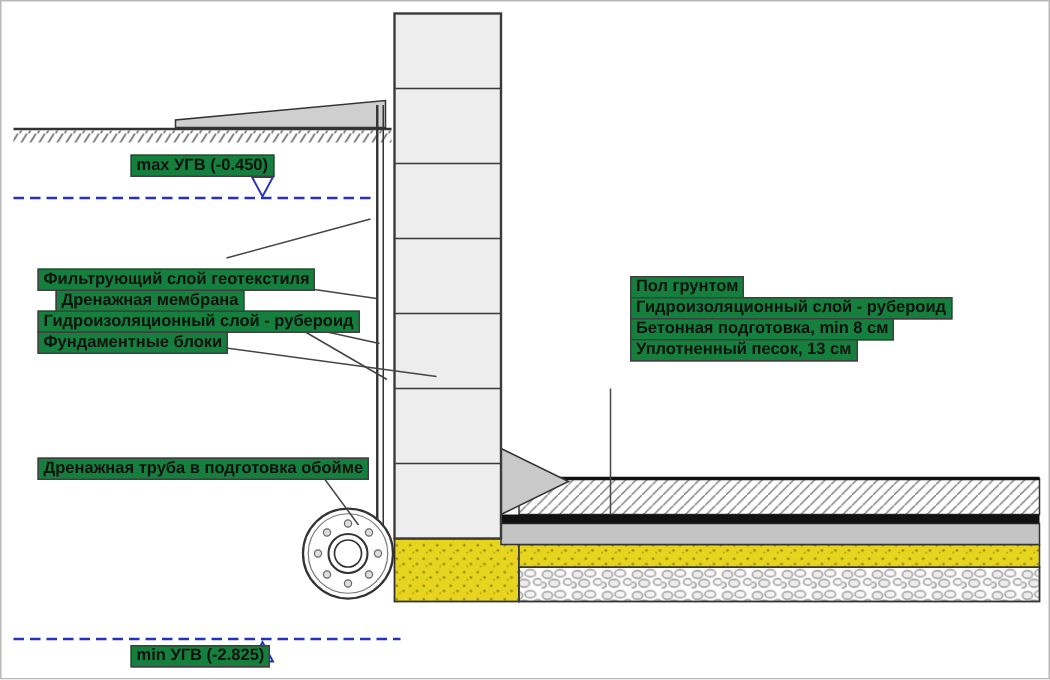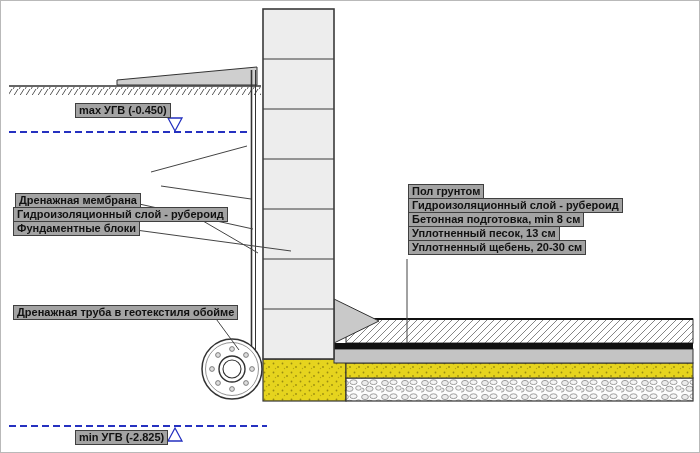--- a/index.html
+++ b/index.html
@@ -3,23 +3,23 @@
 <meta charset="utf-8">
 <style>
   html,body { margin:0; padding:0; background:#fff; }
   .stage {
     position:relative; width:700px; height:453px; background:#ffffff;
     border:1px solid #b9b9b9; box-sizing:border-box; overflow:hidden;
     font-family:"Liberation Sans", sans-serif;
   }
   .stage svg { position:absolute; left:0; top:0; }
   .callout {
-    position:absolute; border:1px solid #3f3f3f; background:#a3a3a3;
+    position:absolute; border:1px solid #3f3f3f; background:#15803d;
     padding:0 3px; font-size:11px; font-weight:bold; line-height:13px;
-    color:#111; white-space:nowrap; z-index:2;
+    color:#111; white-space:nowrap; z-index:2;margin-left:12px;
   }
 </style>
 </head>
 <body>
 
 <div class="stage">
 
   <svg width="700" height="453" viewBox="0 0 700 453">
     <defs>
       <pattern id="soilHatch" width="6" height="8" patternUnits="userSpaceOnUse">
@@ -110,25 +110,25 @@
       <line x1="190" y1="213" x2="257" y2="252"></line>
       <line x1="120" y1="227" x2="290" y2="250"></line>
       <line x1="210" y1="311" x2="238" y2="349"></line>
       <line x1="406" y1="258" x2="406" y2="342"></line>
     </g>
   </svg>
 
   <div class="callout" style="left:74px; top:102px;">max УГВ (-0.450)</div>
   <div class="callout" style="left:74px; top:429px;">min УГВ (-2.825)</div>
 
-  <div class="callout" style="left:14px; top:192px;">Дренажная мембрана</div>
+  <div class="callout" style="left:12px; top:178px;">Фильтрующий слой геотекстиля</div>
+  <div class="callout" style="left:24px; top:192px;">Дренажная мембрана</div>
   <div class="callout" style="left:12px; top:206px;">Гидроизоляционный слой - рубероид</div>
   <div class="callout" style="left:12px; top:220px;">Фундаментные блоки</div>
 
-  <div class="callout" style="left:12px; top:304px;">Дренажная труба в геотекстиля обойме</div>
+  <div class="callout" style="left:12px; top:304px;">Дренажная труба в подготовка обойме</div>
 
   <div class="callout" style="left:407px; top:183px;">Пол грунтом</div>
   <div class="callout" style="left:407px; top:197px;">Гидроизоляционный слой - рубероид</div>
   <div class="callout" style="left:407px; top:211px;">Бетонная подготовка, min 8 см</div>
   <div class="callout" style="left:407px; top:225px;">Уплотненный песок, 13 см</div>
-  <div class="callout" style="left:407px; top:239px;">Уплотненный щебень, 20-30 см</div>
 
 </div>
 
 </body></html>

